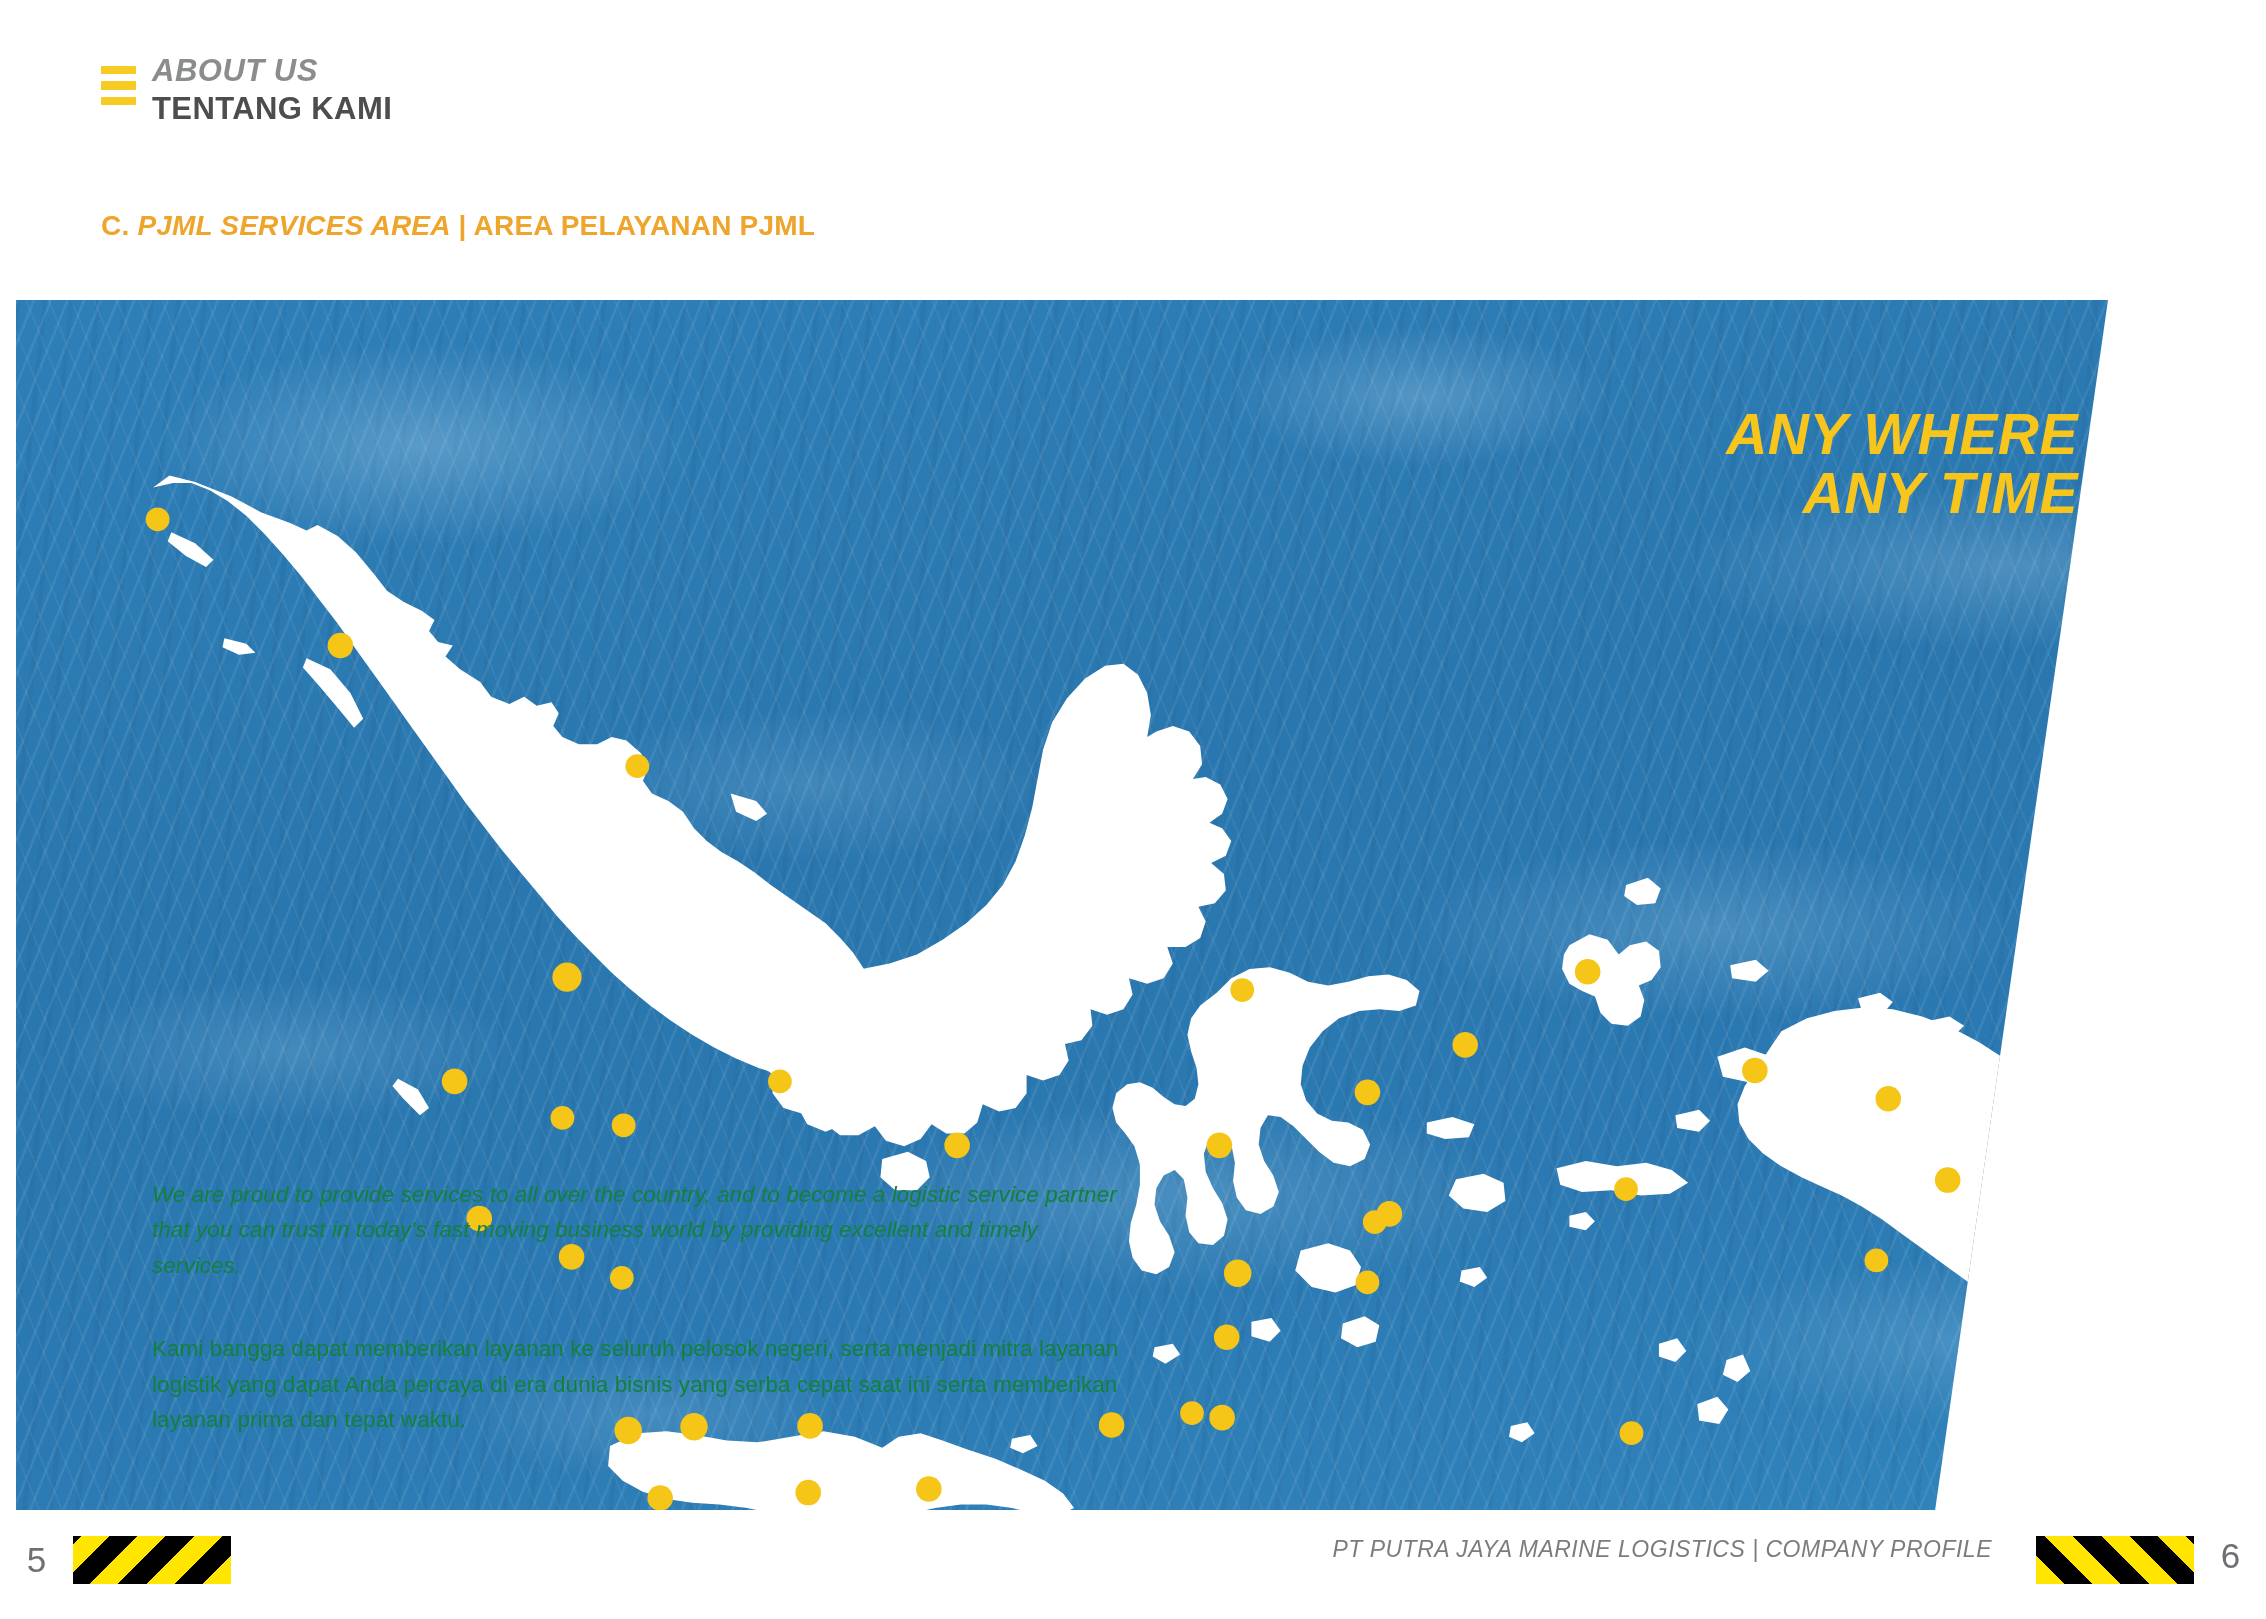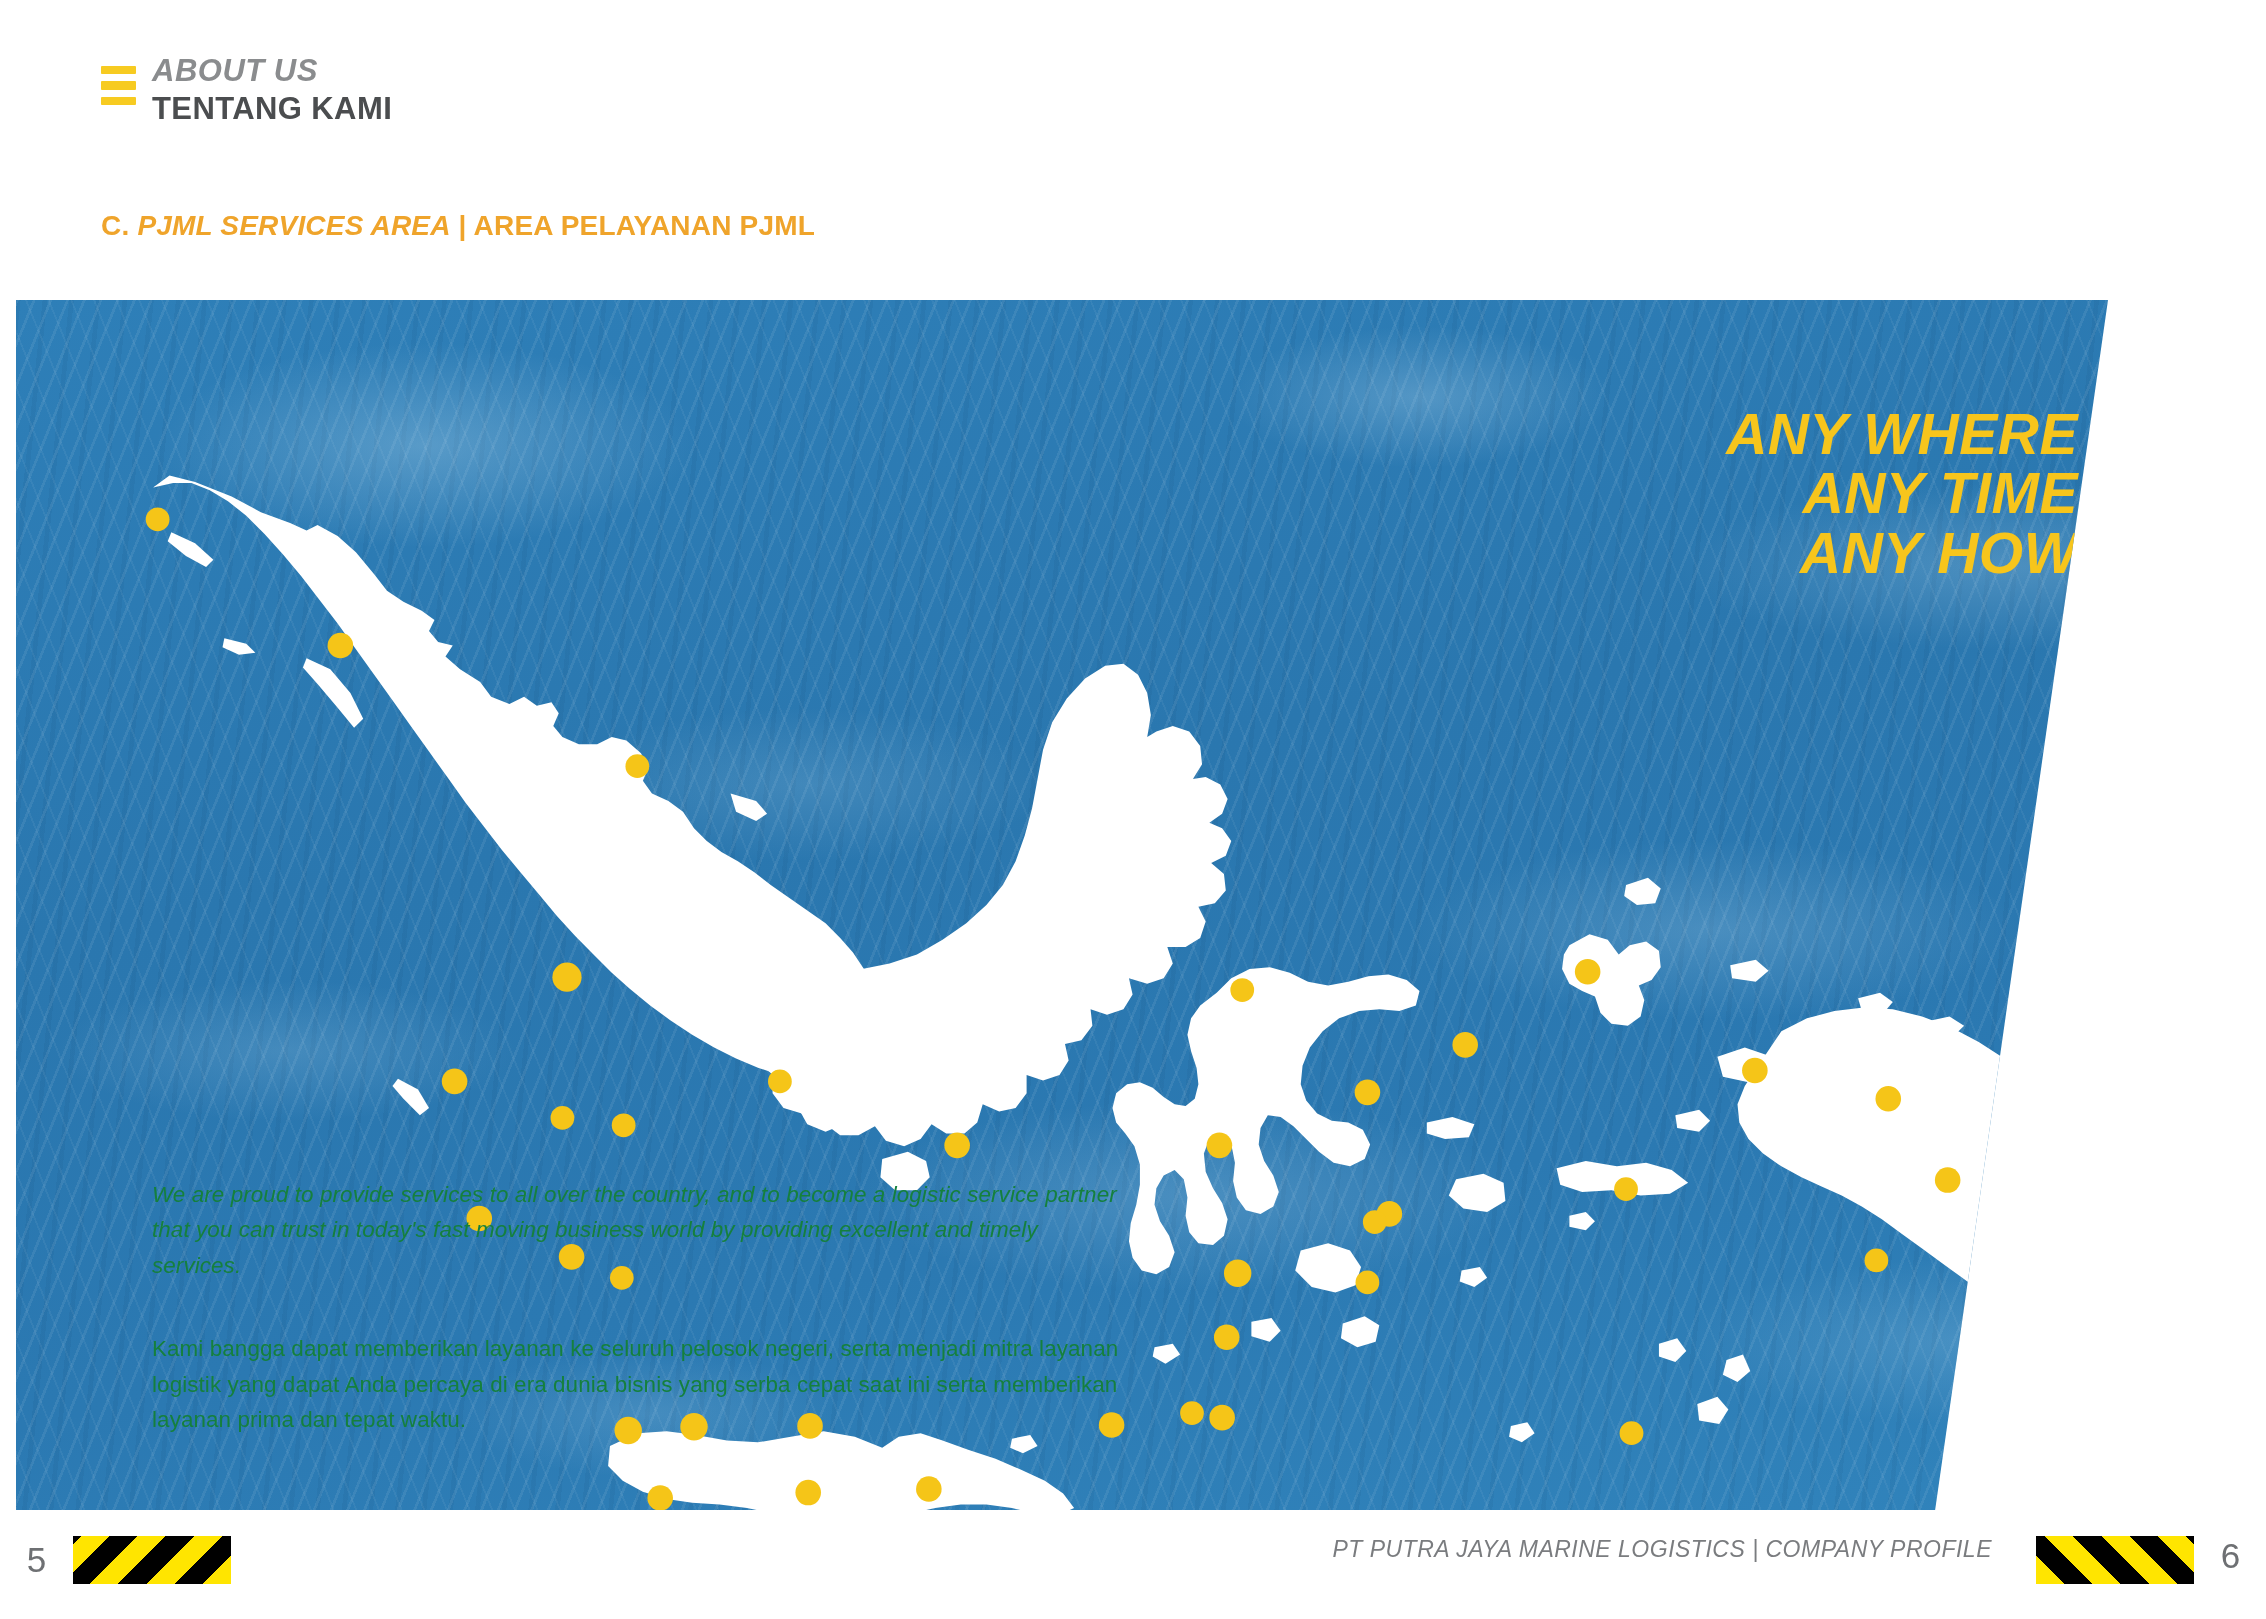--- a/index.html
+++ b/index.html
@@ -264,21 +264,20 @@
       <circle cx="2049" cy="874" r="14"></circle>
       <circle cx="2114" cy="963" r="14"></circle>
       <circle cx="2036" cy="1051" r="13"></circle>
       <circle cx="2226" cy="1011" r="14"></circle>
     </g>
   </svg>
 
   <div class="tagline">
     <div>ANY WHERE</div>
     <div>ANY TIME</div>
-    <div>ANY HOW</div>
   </div>
 
   <div class="paragraphs">
     <p class="para-en">We are proud to provide services to all over the country, and to become a logistic service partner that you can trust in today's fast moving business world by providing excellent and timely services.</p>
     <p class="para-id">Kami bangga dapat memberikan layanan ke seluruh pelosok negeri, serta menjadi mitra layanan logistik yang dapat Anda percaya di era dunia bisnis yang serba cepat saat ini serta memberikan layanan prima dan tepat waktu.</p>
   </div>
 </div>
 
 <div class="footer">
   <div class="footer-left">

